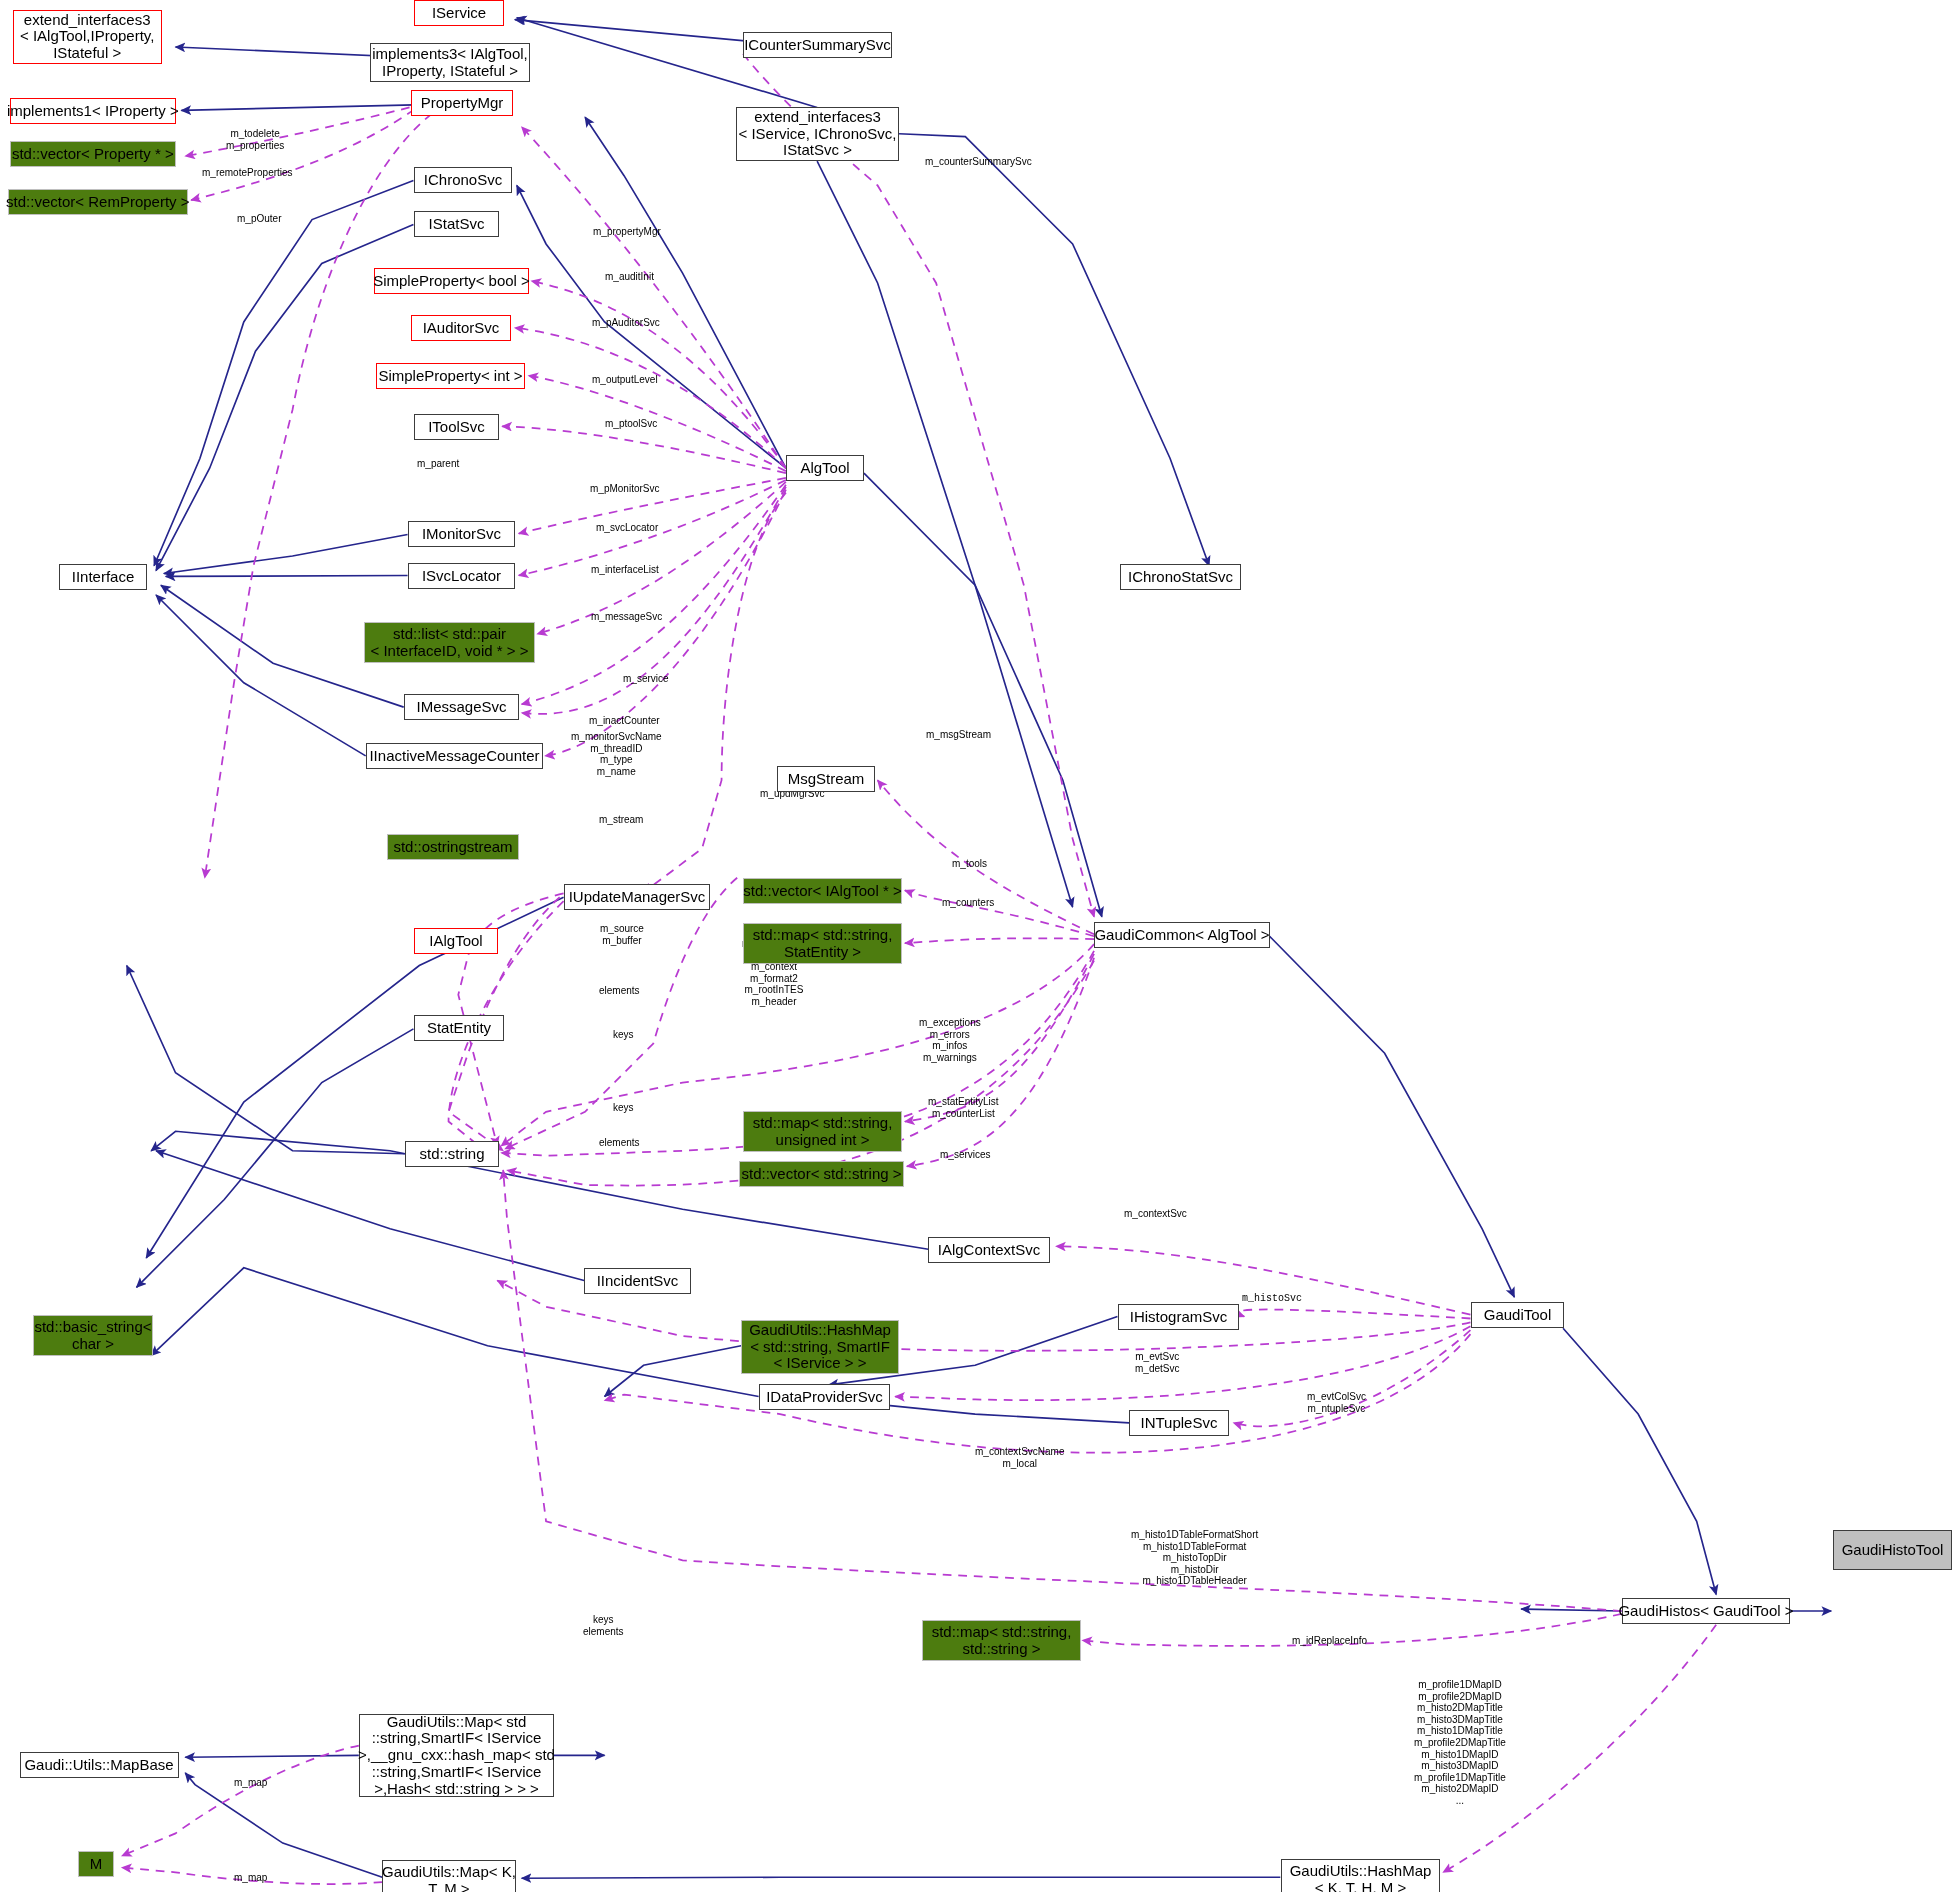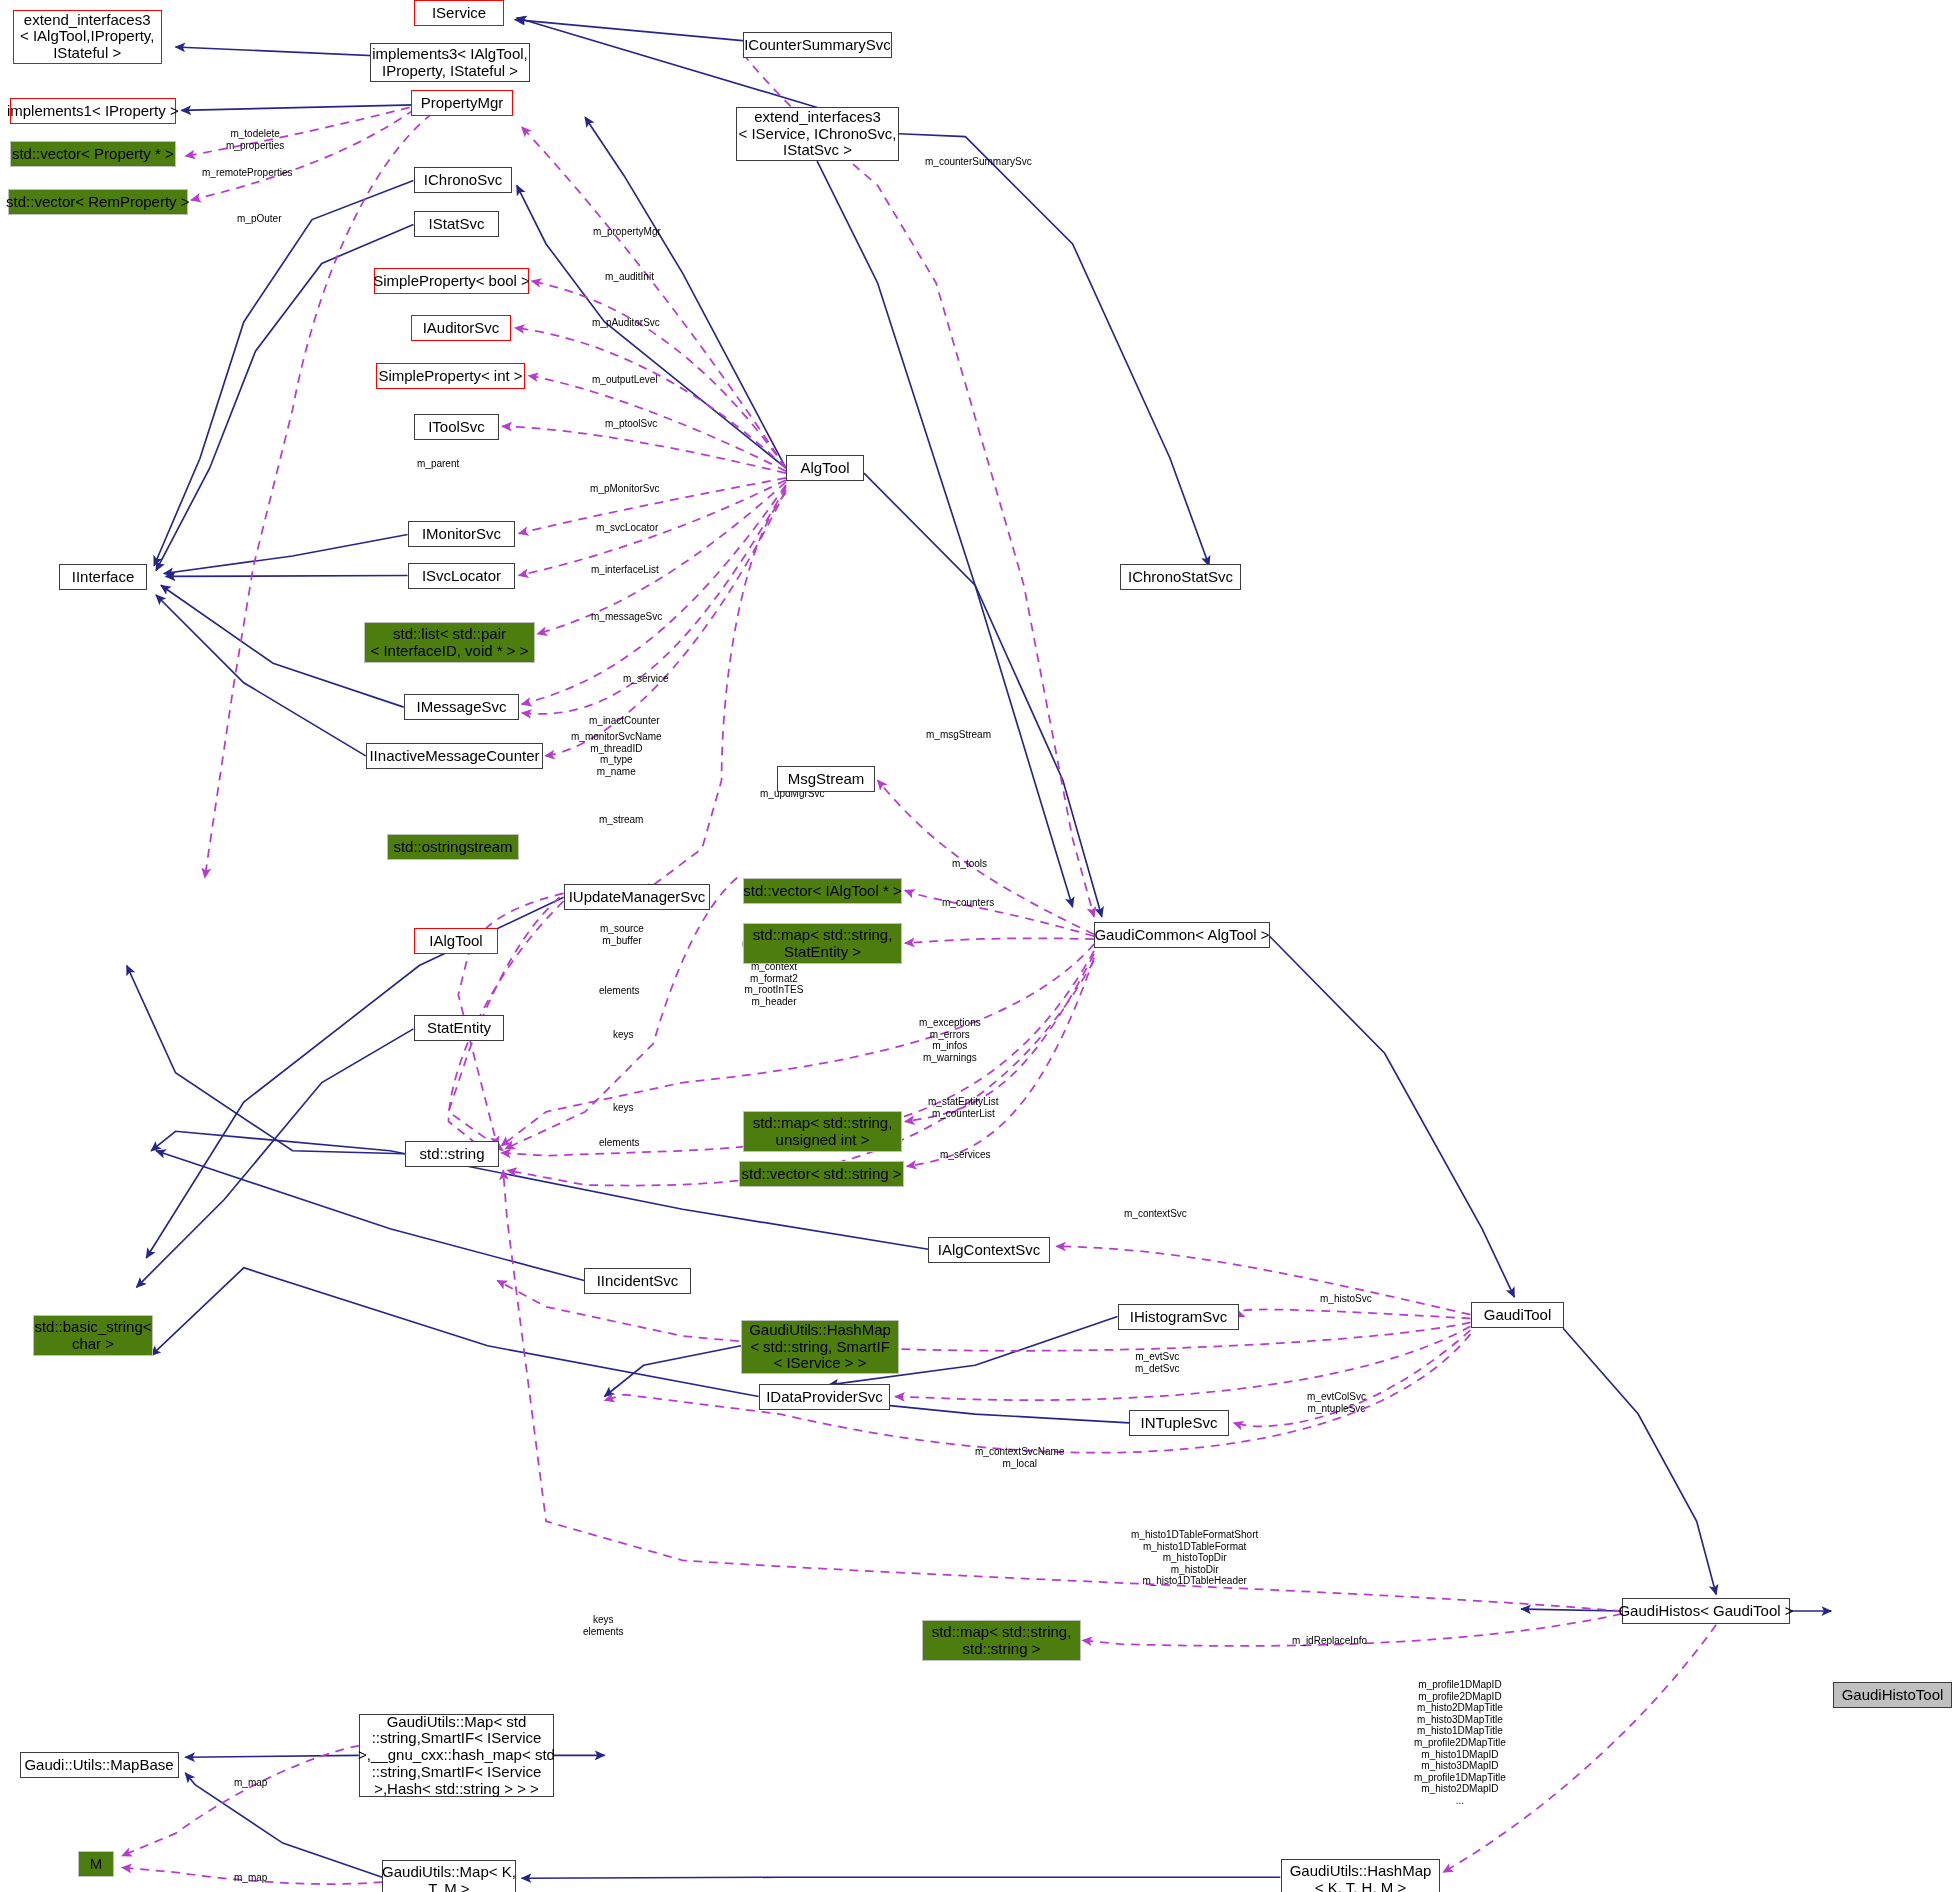--- a/index.html
+++ b/index.html
@@ -206,21 +206,21 @@
     <div class="node n-black" style="left: 1118px; top: 1304px; width: 121px; height: 26px;"><span>IHistogramSvc</span></div>
     <div class="node n-black" style="left: 1471px; top: 1302px; width: 93px; height: 26px;"><span>GaudiTool</span></div>
     <div class="node n-grey" style="left: 741px; top: 1320px; width: 158px; height: 54px;"><span>GaudiUtils::HashMap
 &lt; std::string, SmartIF
 &lt; IService &gt; &gt;</span></div>
     <div class="node n-black" style="left: 759px; top: 1384px; width: 131px; height: 26px;"><span>IDataProviderSvc</span></div>
     <div class="node n-black" style="left: 1129px; top: 1410px; width: 100px; height: 26px;"><span>INTupleSvc</span></div>
     <div class="node n-grey" style="left: 33px; top: 1315px; width: 120px; height: 41px;"><span>std::basic_string&lt;
 char &gt;</span></div>
     <div class="node n-black" style="left: 1622px; top: 1598px; width: 168px; height: 26px;"><span>GaudiHistos&lt; GaudiTool &gt;</span></div>
-    <div class="node n-filled" style="left: 1833px; top: 1682px; width: 119px; height: 26px;"><span>GaudiHistoTool</span></div>
+    <div class="node n-filled" style="left: 1833px; top: 1530px; width: 119px; height: 40px;"><span>GaudiHistoTool</span></div>
     <div class="node n-grey" style="left: 922px; top: 1620px; width: 159px; height: 41px;"><span>std::map&lt; std::string,
 std::string &gt;</span></div>
     <div class="node n-black" style="left: 359px; top: 1714px; width: 195px; height: 83px;"><span>GaudiUtils::Map&lt; std
 ::string,SmartIF&lt; IService
 &gt;,__gnu_cxx::hash_map&lt; std
 ::string,SmartIF&lt; IService
 &gt;,Hash&lt; std::string &gt; &gt; &gt;</span></div>
     <div class="node n-black" style="left: 19.5px; top: 1752px; width: 159px; height: 26px;"><span>Gaudi::Utils::MapBase</span></div>
     <div class="node n-grey" style="left: 78px; top: 1851px; width: 36px; height: 26px;"><span>M</span></div>
     <div class="node n-black" style="left: 382px; top: 1860px; width: 134px; height: 41px;"><span>GaudiUtils::Map&lt; K,
@@ -268,21 +268,21 @@
 m_infos
 m_warnings</div>
     <div class="edge-label" style="left: 613px; top: 1029px;">keys</div>
     <div class="edge-label" style="left: 613px; top: 1102px;">keys</div>
     <div class="edge-label" style="left: 928px; top: 1096px;">m_statEntityList
 m_counterList</div>
     <div class="edge-label" style="left: 599px; top: 1137px;">elements</div>
     <div class="edge-label" style="left: 940px; top: 1149px;">m_services</div>
     <div class="edge-label" style="left: 1124px; top: 1208px;">m_contextSvc</div>
     <div class="edge-label" style="left: 953px; top: 1239px;">m_incSvc</div>
-    <div class="edge-label" style="left: 1320px; top: 1293px;">m_histoSvc</div>
+    <div class="edge-label" style="left: 1242px; top: 1293px; font-family: Liberation Mono, monospace;">m_histoSvc</div>
     <div class="edge-label" style="left: 1135px; top: 1351px;">m_evtSvc
 m_detSvc</div>
     <div class="edge-label" style="left: 1307px; top: 1391px;">m_evtColSvc
 m_ntupleSvc</div>
     <div class="edge-label" style="left: 975px; top: 1446px;">m_contextSvcName
 m_local</div>
     <div class="edge-label" style="left: 1131px; top: 1529px;">m_histo1DTableFormatShort
 m_histo1DTableFormat
 m_histoTopDir
 m_histoDir

